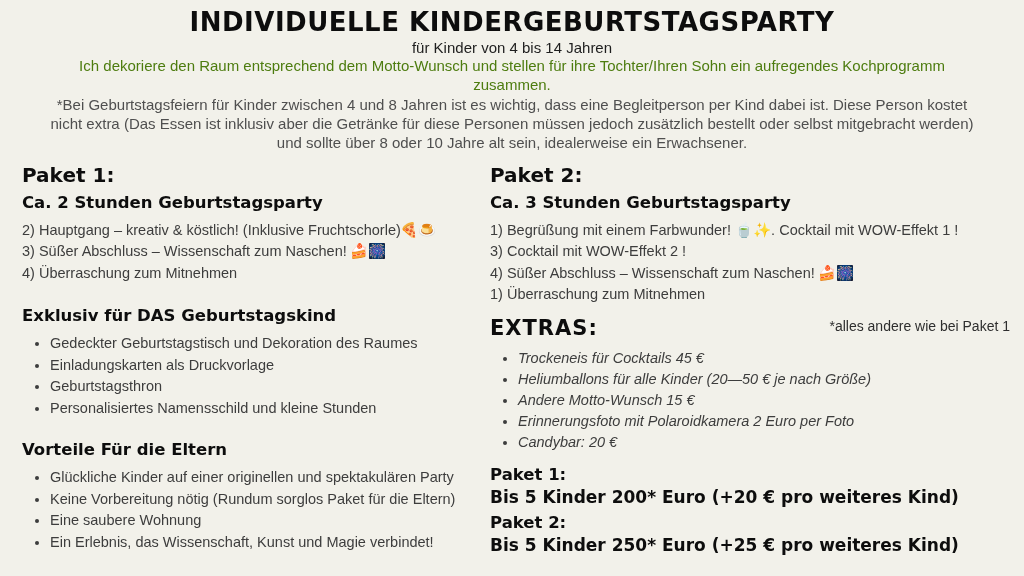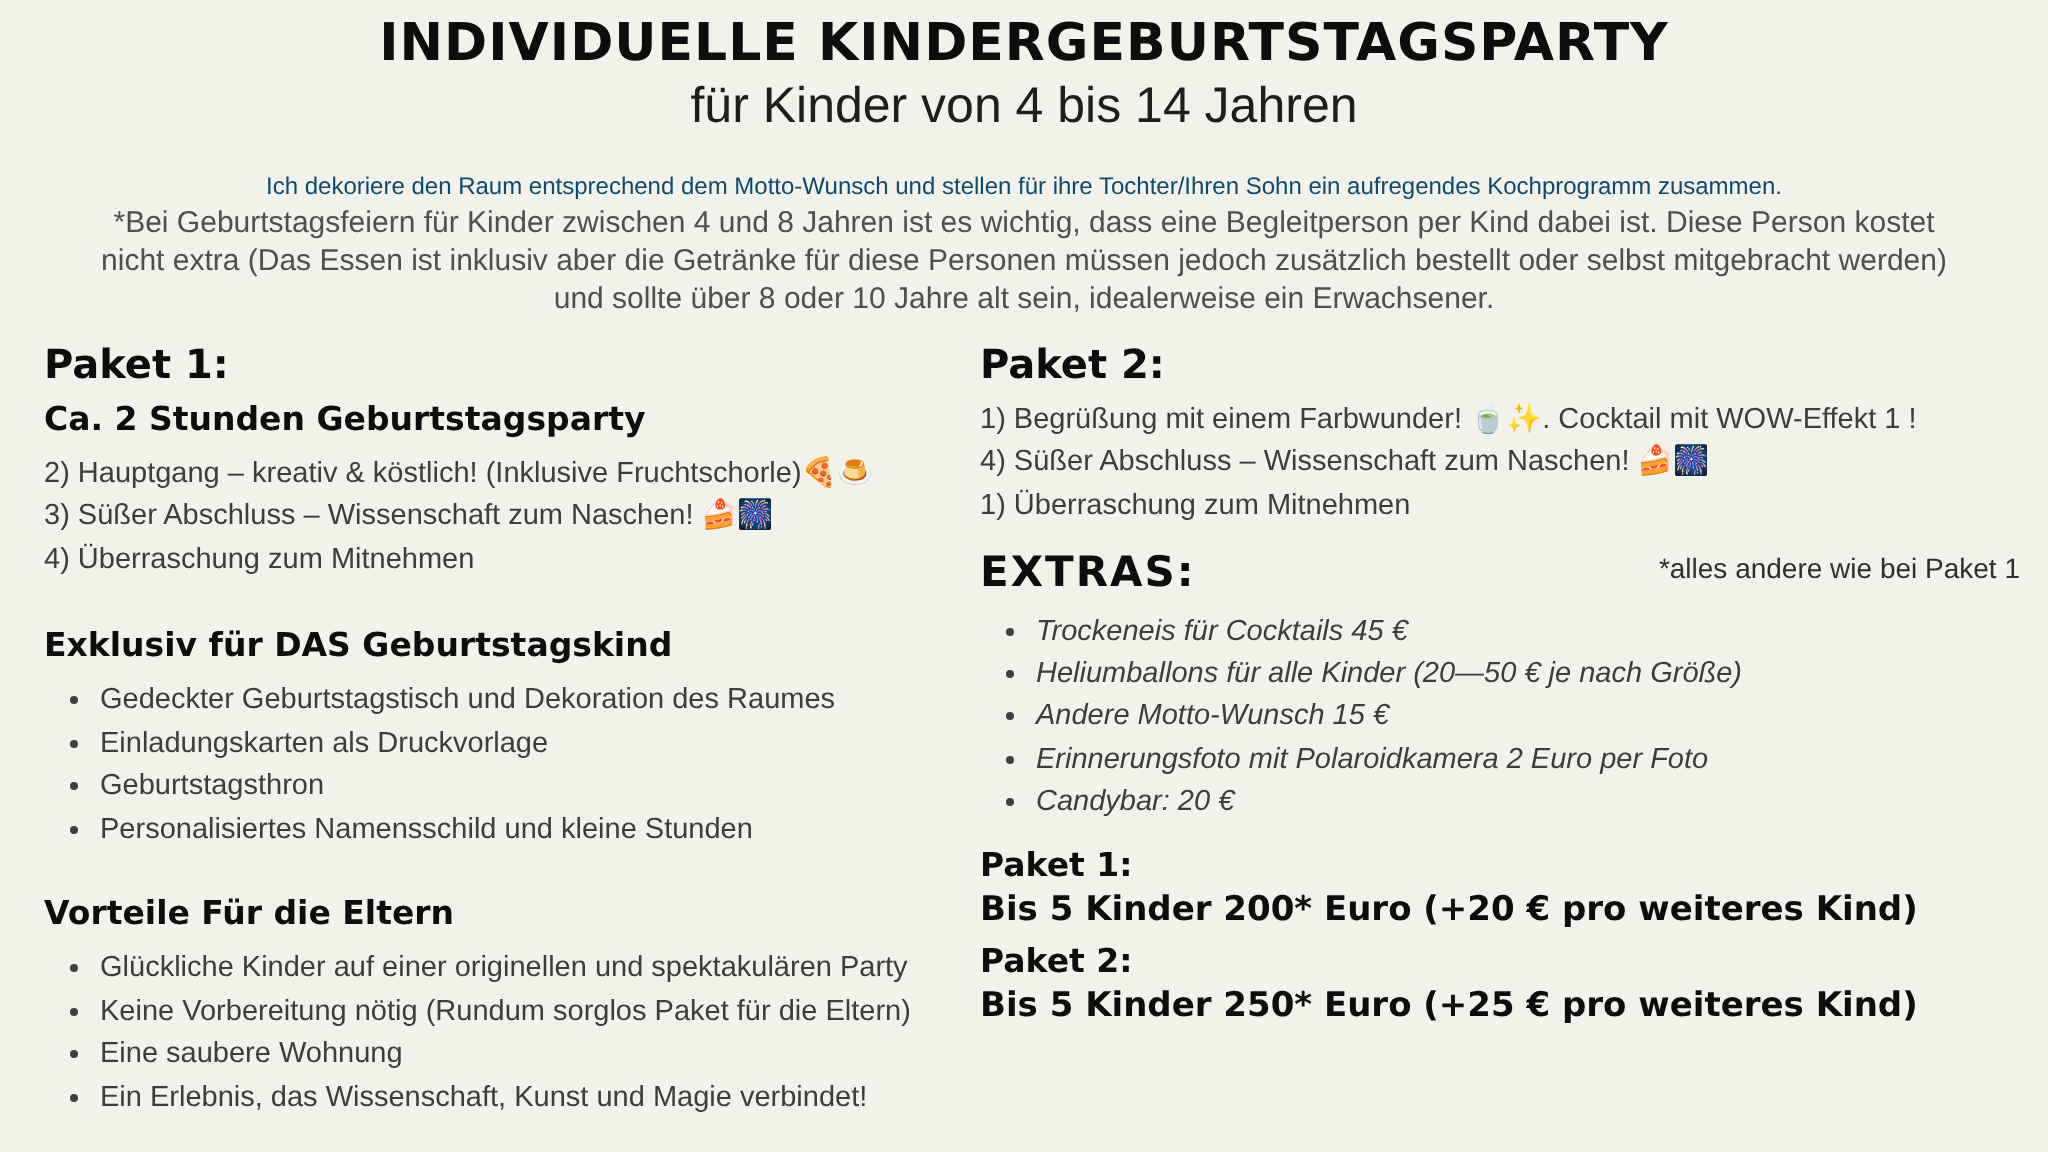--- a/index.html
+++ b/index.html
@@ -12,24 +12,24 @@
   }
   .page { width:1024px; height:576px; padding-top:8px; overflow:hidden; }
 
   
   .header { text-align:center; }
   .title {
     font-family:"DejaVu Sans", sans-serif;
     font-size:26px; font-weight:800; letter-spacing:0.5px;
     color:#0d0d0d; line-height:1.15;
   }
-  .subtitle { font-size:25px; color:#1e1e1e; margin-top:1px; }
+  .subtitle { font-size:15px; color:#1e1e1e; margin-top:1px; }
   .intro {
-    font-size:12px; line-height:1.28; color:#0c4a6e;
-    width:890px; margin:18px auto 0;
+    font-size:15px; line-height:1.28; color:#4d7c0f;
+    width:890px; margin:0 auto 0;
   }
   .note {
     font-size:15px; line-height:1.25; color:#4f4f4f;
     width:945px; margin:2px auto 0;
   }
 
   
   .columns { display:flex; margin-top:8px; padding:0 14px 0 22px; gap:16px; }
   .col-left  { width:452px; flex:none; }
   .col-right { flex:1; min-width:0; }
@@ -115,22 +115,24 @@
       <ul class="bullets">
         <li>Glückliche Kinder auf einer originellen und spektakulären Party</li>
         <li>Keine Vorbereitung nötig (Rundum sorglos Paket für die Eltern)</li>
         <li>Eine saubere Wohnung</li>
         <li>Ein Erlebnis, das Wissenschaft, Kunst und Magie verbindet!</li>
       </ul>
     </section>
 
     <section class="col-right">
       <h2 class="pak-heading">Paket 2:</h2>
+      <h3 class="pak-subheading">Ca. 3 Stunden Geburtstagsparty</h3>
       <div class="numlist">
         <div class="numitem">1) Begrüßung mit einem Farbwunder! 🍵✨. Cocktail mit WOW-Effekt 1 !</div>
+        <div class="numitem">3) Cocktail mit WOW-Effekt 2 !</div>
         <div class="numitem">4) Süßer Abschluss – Wissenschaft zum Naschen! 🍰🎆</div>
         <div class="numitem">1) Überraschung zum Mitnehmen</div>
       </div>
 
       <div class="extras-row">
         <h2 class="extras-heading">EXTRAS:</h2>
         <span class="extras-note">*alles andere wie bei Paket 1</span>
       </div>
       <ul class="bullets">
         <li>Trockeneis für Cocktails 45 €</li>

